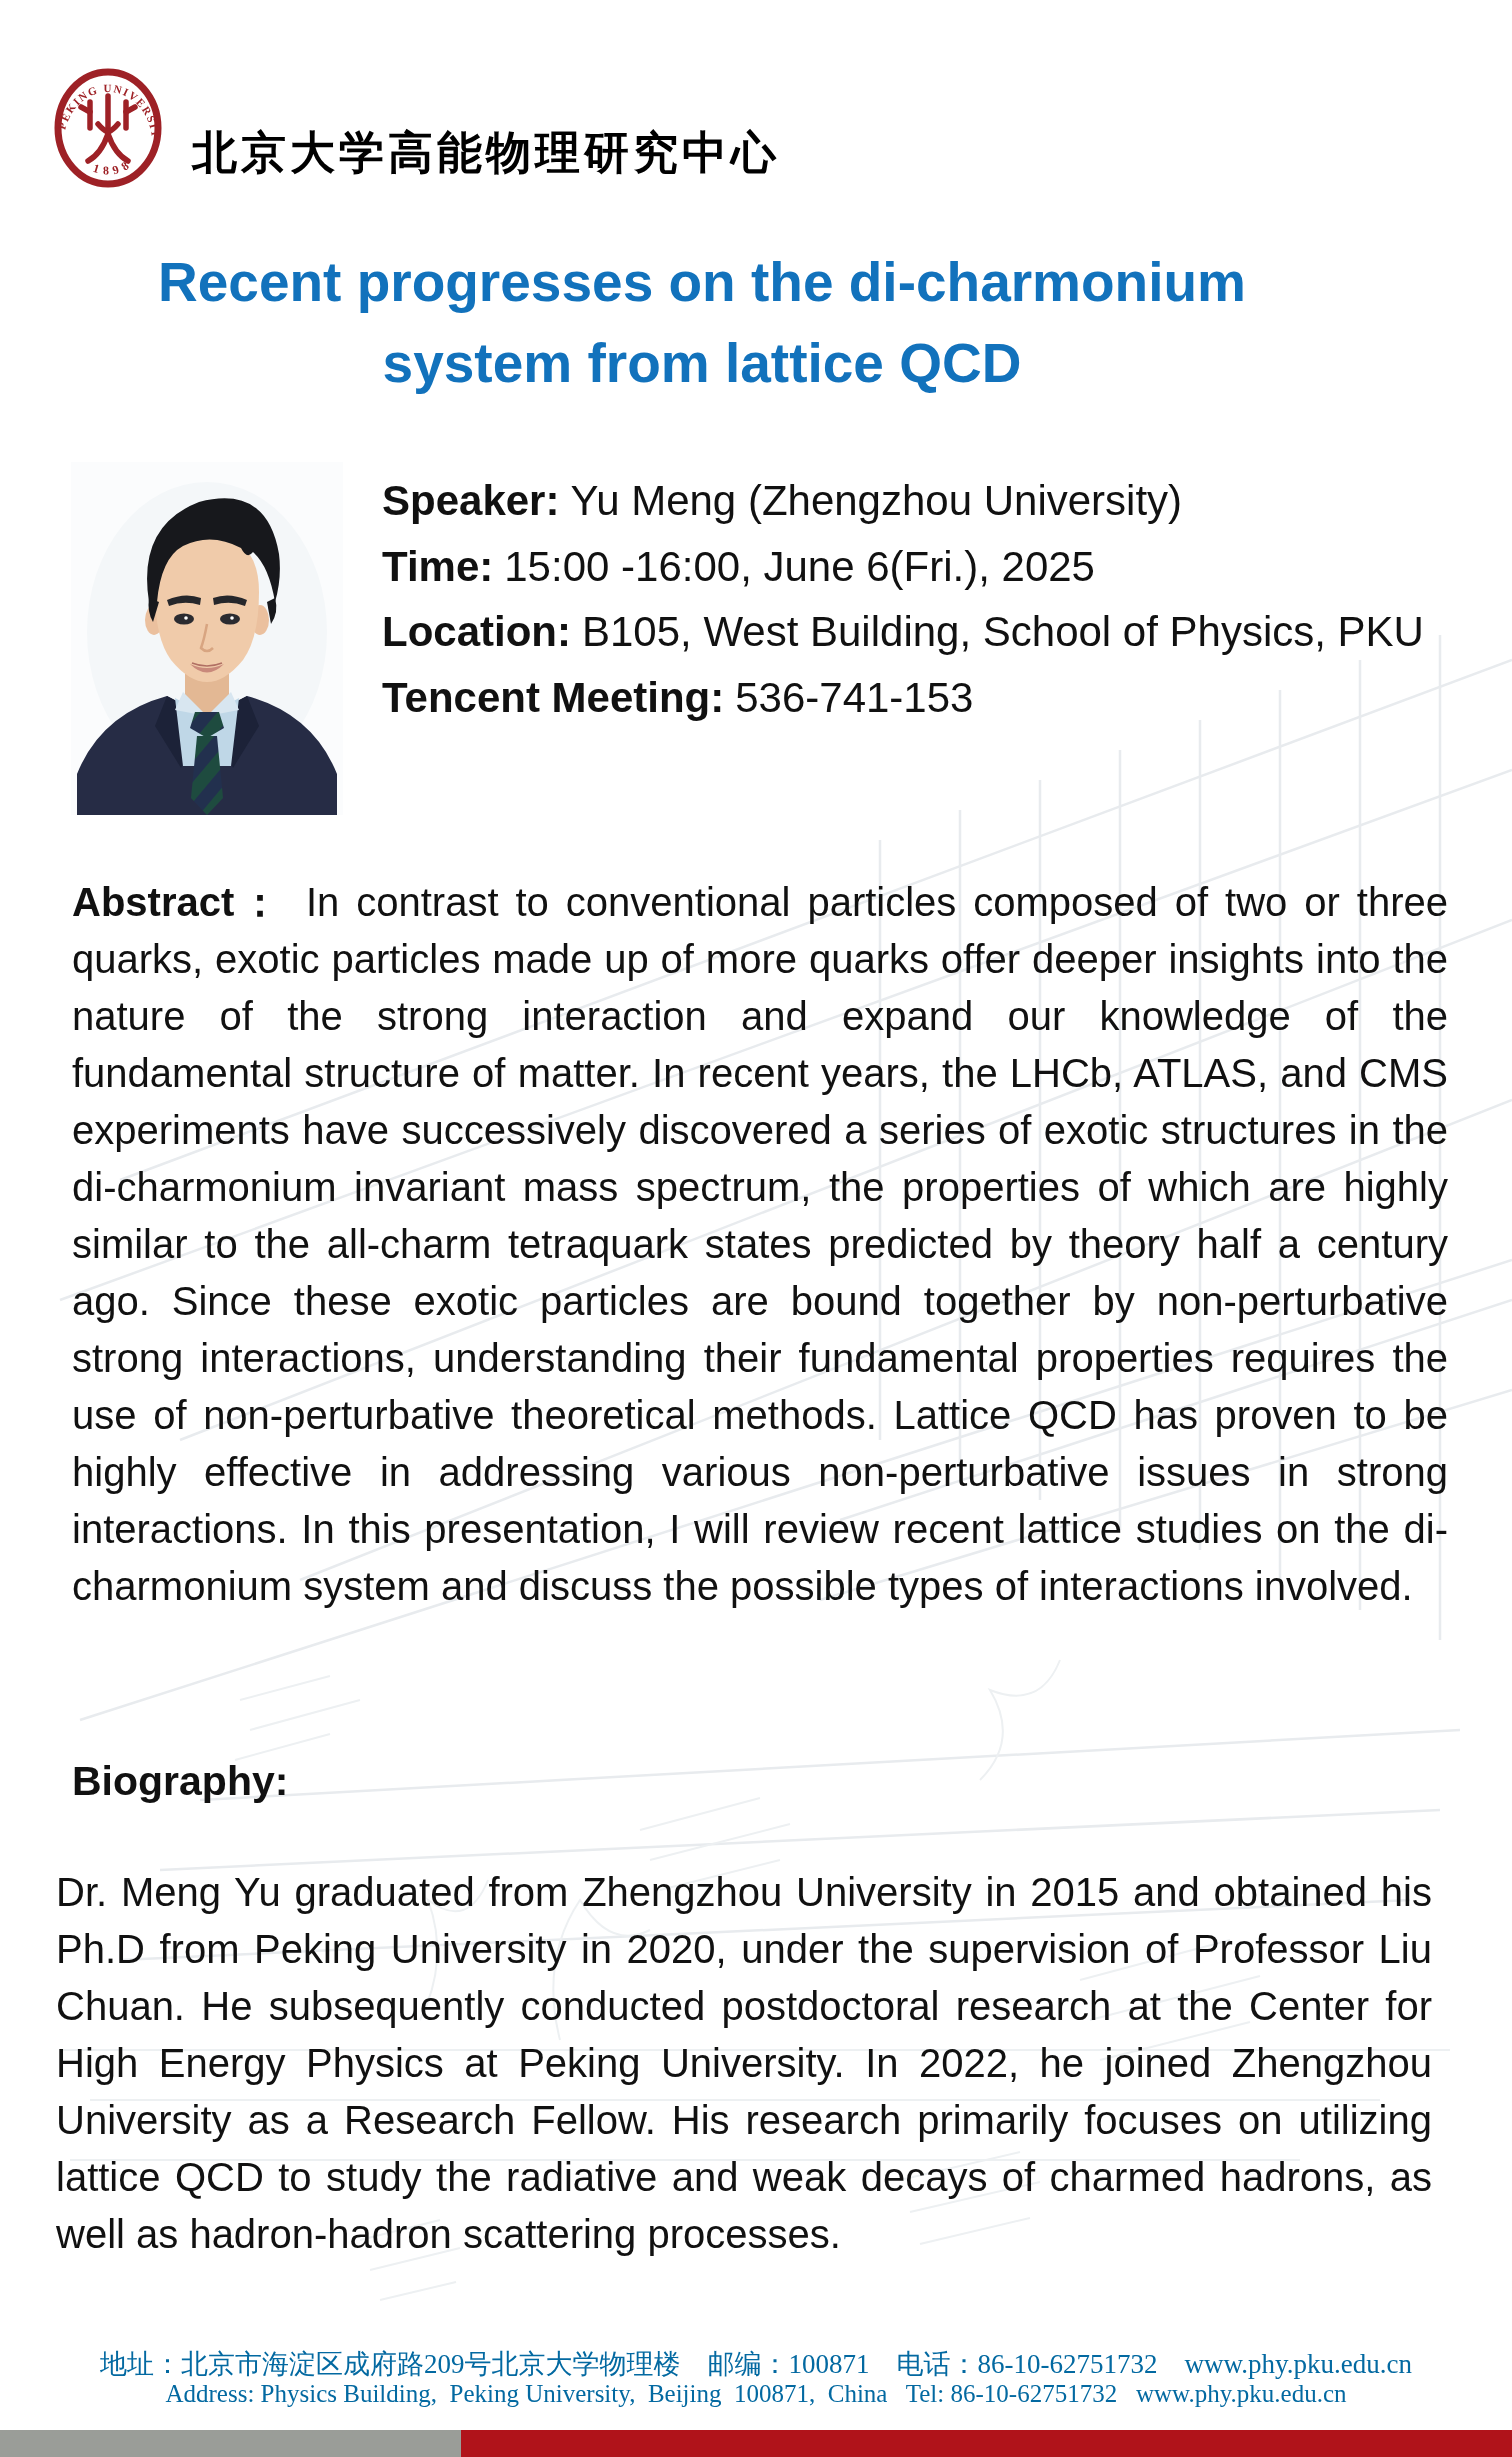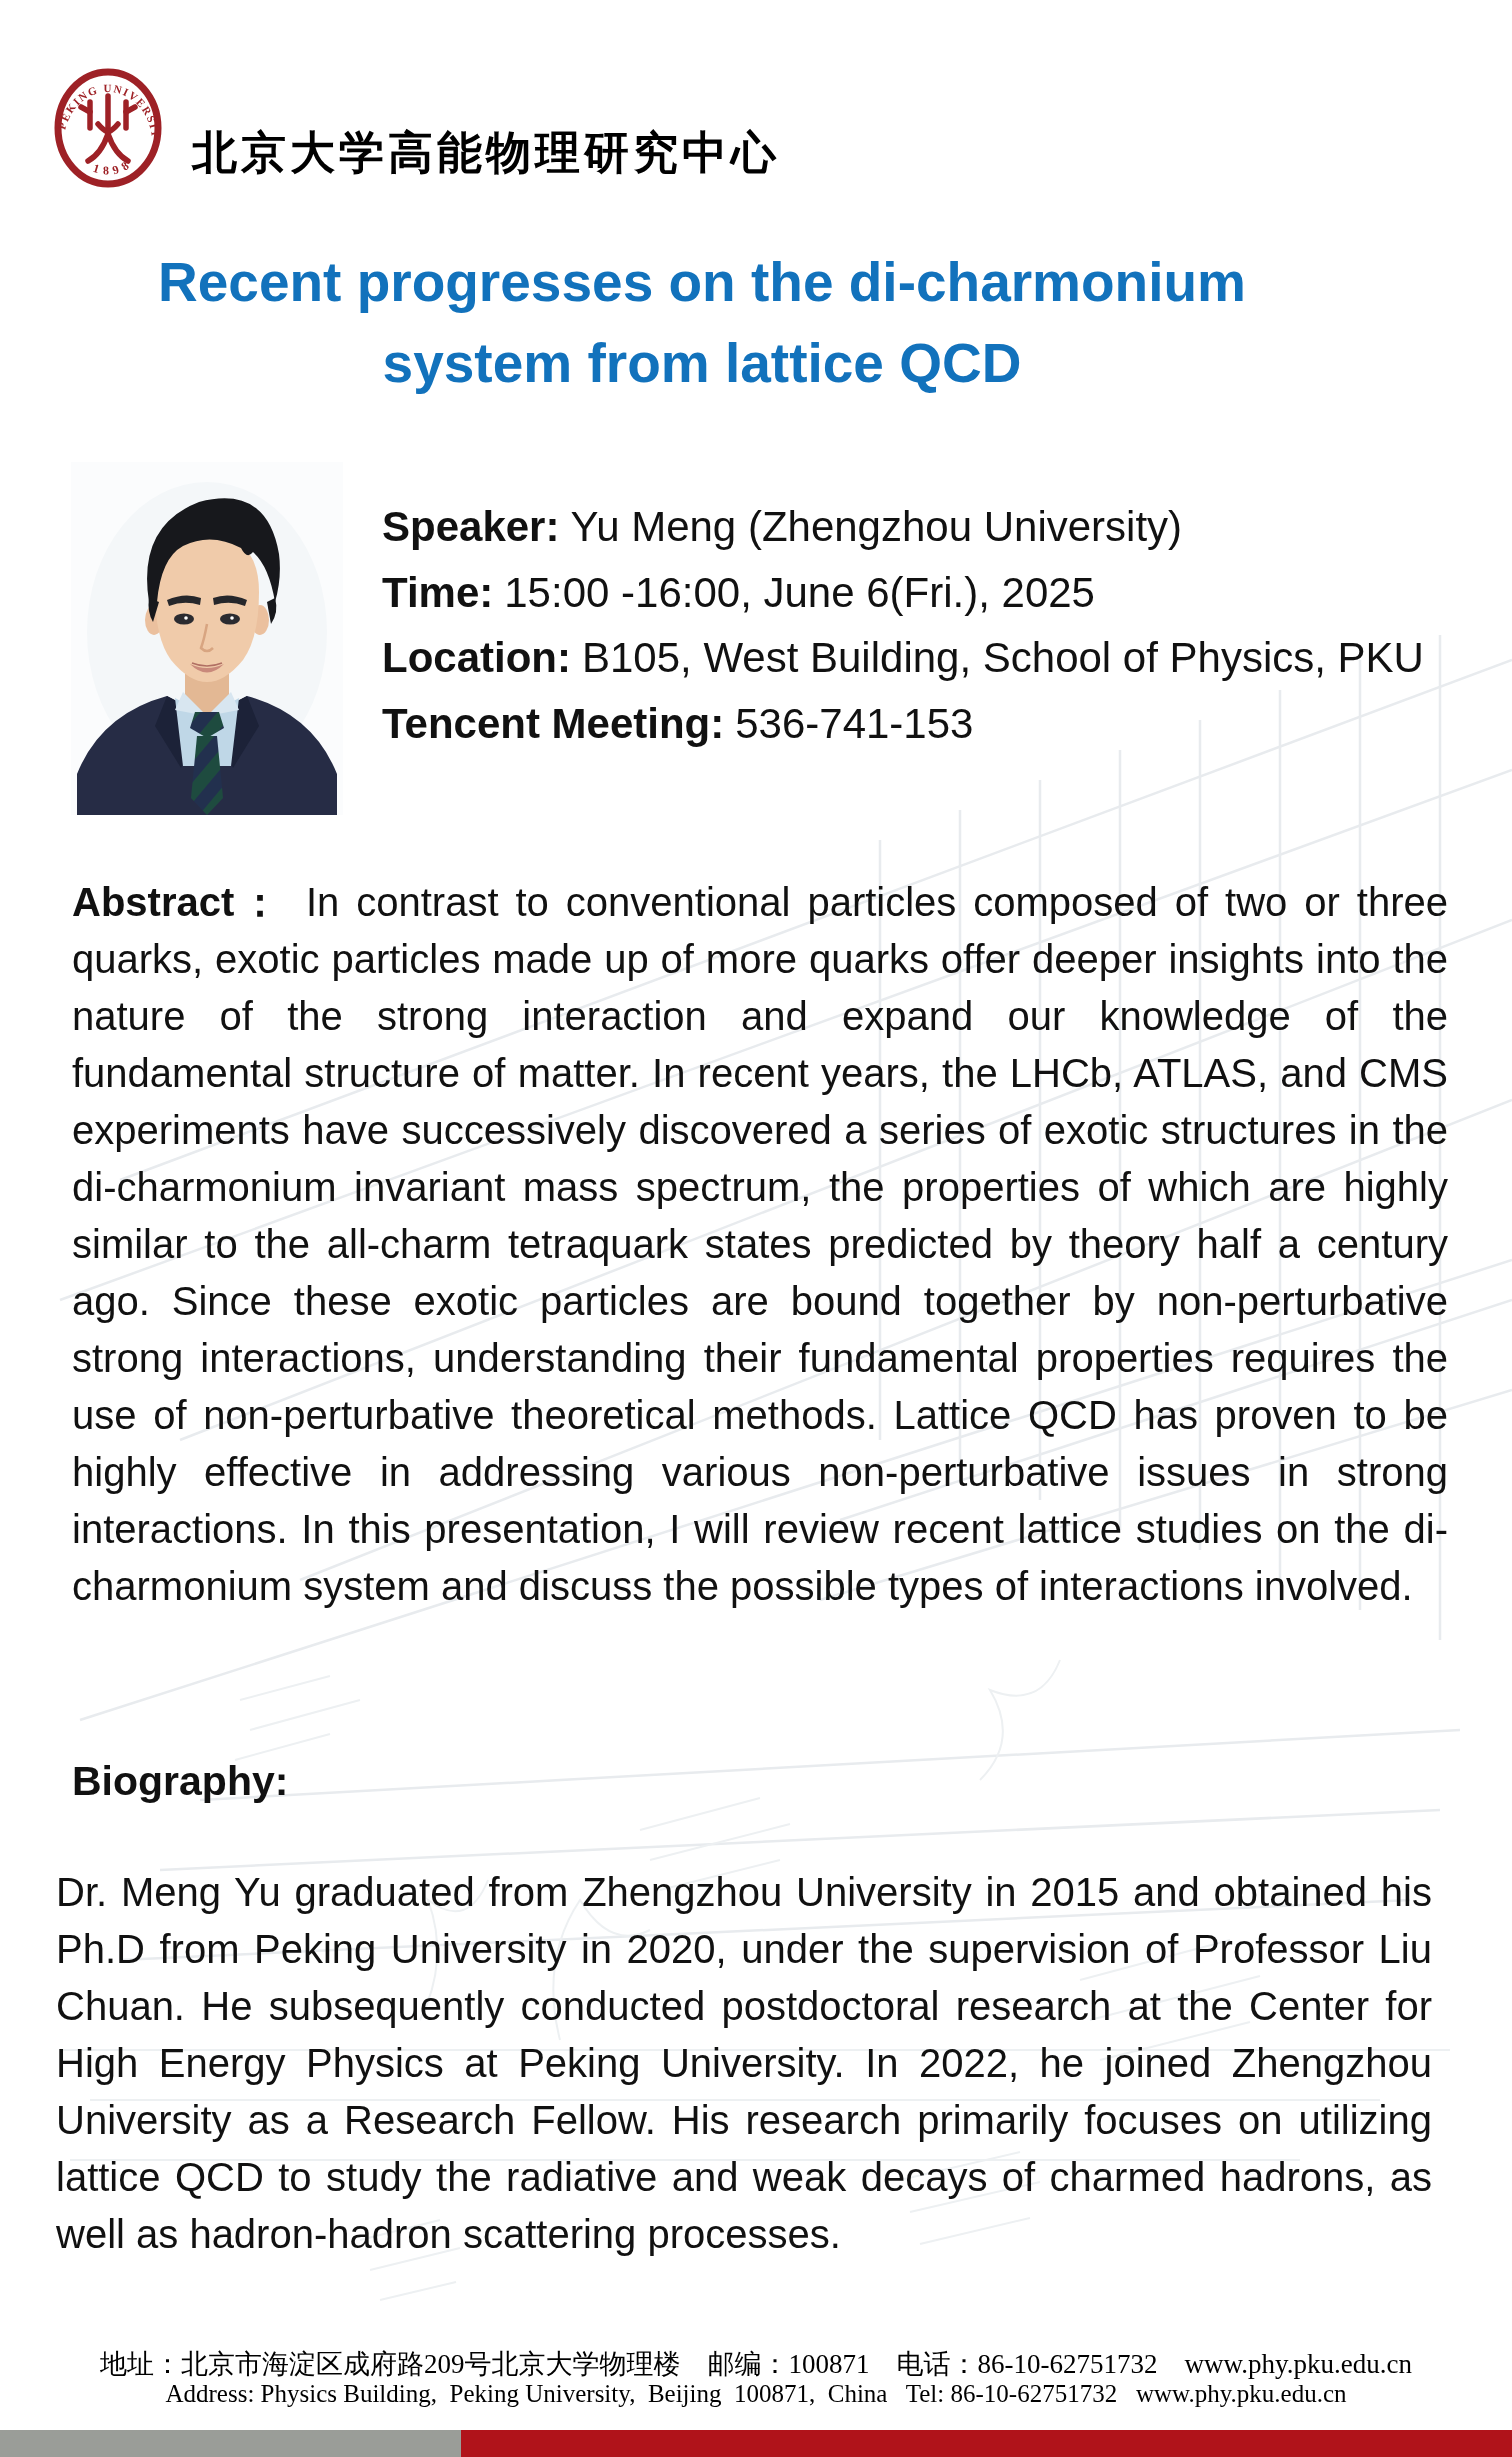--- a/index.html
+++ b/index.html
@@ -16,40 +16,40 @@
     letter-spacing:4px;color:#000;z-index:2;white-space:nowrap;margin-top:20px;
   }
   
   #page-title{
     position:absolute;left:0;top:242px;width:1404px;text-align:center;
     font-size:55px;line-height:81px;font-weight:bold;color:#1272BC;z-index:2;
   }
   
   #speaker-photo{position:absolute;left:71px;top:462px;width:272px;height:353px;z-index:2;}
   #speaker-info{
-    position:absolute;left:382px;top:494px;z-index:2;font-size:42px;line-height:65.6px;
+    position:absolute;left:382px;top:468px;z-index:2;font-size:42px;line-height:65.6px;
     white-space:nowrap;
   }
   #speaker-info .lbl{font-weight:bold;margin-right:11px;}
   
   #abstract-section{
     position:absolute;left:72px;top:834px;width:1376px;z-index:2;
     font-size:40px;line-height:57px;text-align:justify;
   }
   #abstract-section .lbl{font-weight:bold;margin-right:20px;}
   
   #bio-heading{position:absolute;left:72px;top:1758px;font-size:41px;font-weight:bold;z-index:2;}
   #bio-text{
     position:absolute;left:56px;top:1824px;width:1376px;z-index:2;
     font-size:40px;line-height:57px;text-align:justify;
   }
   
   .footer-line{
     position:absolute;left:0;width:1512px;text-align:center;z-index:2;
-    font-family:"Liberation Serif",serif;color:#000000;white-space:pre-wrap;
+    font-family:"Liberation Serif",serif;color:#0369a1;white-space:pre-wrap;
   }
   #footer-cn{top:2346px;font-size:27px;}
   #footer-en{top:2380px;font-size:25px;}
   
   #bottom-bar{position:absolute;left:0;top:2430px;width:1512px;height:27px;z-index:2;font-size:0;}
   #bottom-bar .gray{position:absolute;left:0;top:0;width:461px;height:27px;background:#9A9D98;}
   #bottom-bar .red{position:absolute;left:461px;top:0;width:1051px;height:27px;background:#B0131A;}
 </style>
 </head>
 <body>

